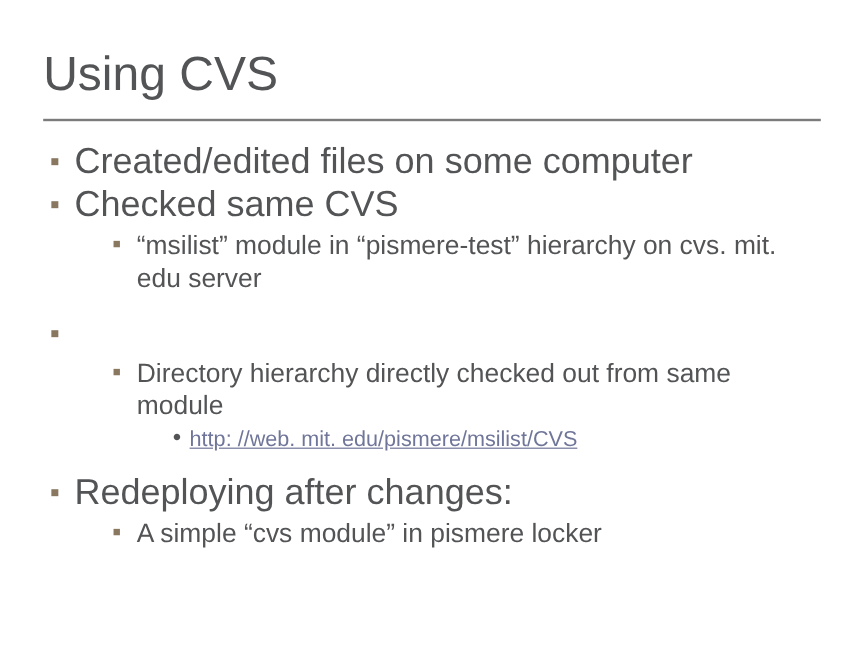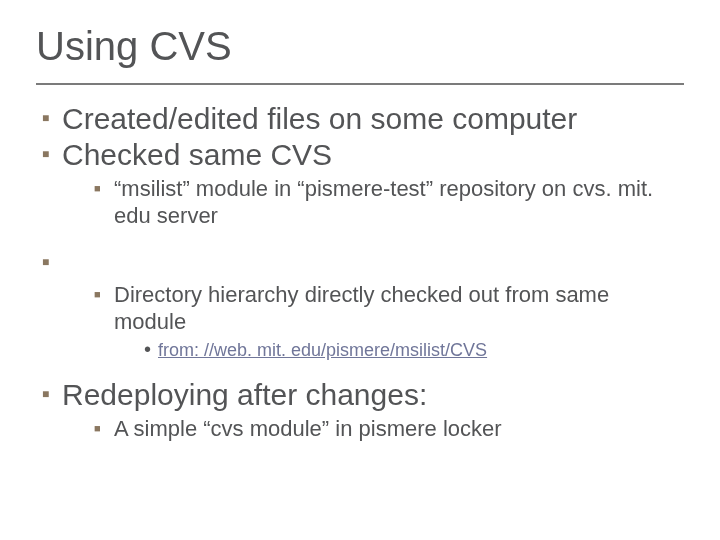--- a/index.html
+++ b/index.html
@@ -14,21 +14,21 @@
   }
   .slide {
     box-sizing: border-box;
     width: 720px;
     height: 540px;
     padding: 24px 36px 36px 36px;
   }
   .title {
     font-size: 40px;
     color: #535456;
-    margin: 0 0 8px 0;
+    margin: 16px 0 8px 0;
     font-weight: 400;
     padding-bottom: 6px;
   }
   .rule {
     border: none;
     border-top: 2px solid #7b7b7b;
     margin: 0 0 18px 0;
     width: 100%;
   }
   .lvl1 {
@@ -97,38 +97,38 @@
     <div class="text">Created/edited files on some computer</div>
   </div>
 
   <div class="lvl1">
     <div class="marker">■</div>
     <div class="text">Checked same CVS</div>
   </div>
 
   <div class="lvl2">
     <div class="marker">■</div>
-    <div class="text">“msilist” module in “pismere-test” repository on cvs. mit. edu server</div>
+    <div class="text">“msilist” module in “pismere-test” hierarchy on cvs. mit. edu server</div>
   </div>
 
   <div class="gap-med"></div>
 
   <div class="lvl1">
     <div class="marker">■</div>
   </div>
 
   <div class="lvl2">
     <div class="marker">■</div>
     <div class="text">Directory hierarchy directly checked out from same module</div>
   </div>
 
   <div class="lvl3">
     <div class="marker">•</div>
     <div class="text">
-      <span class="link">from: //web. mit. edu/pismere/msilist/CVS</span>
+      <span class="link">http: //web. mit. edu/pismere/msilist/CVS</span>
     </div>
   </div>
 
   <div class="gap-med"></div>
 
   <div class="lvl1">
     <div class="marker">■</div>
     <div class="text">Redeploying after changes:</div>
   </div>
 

